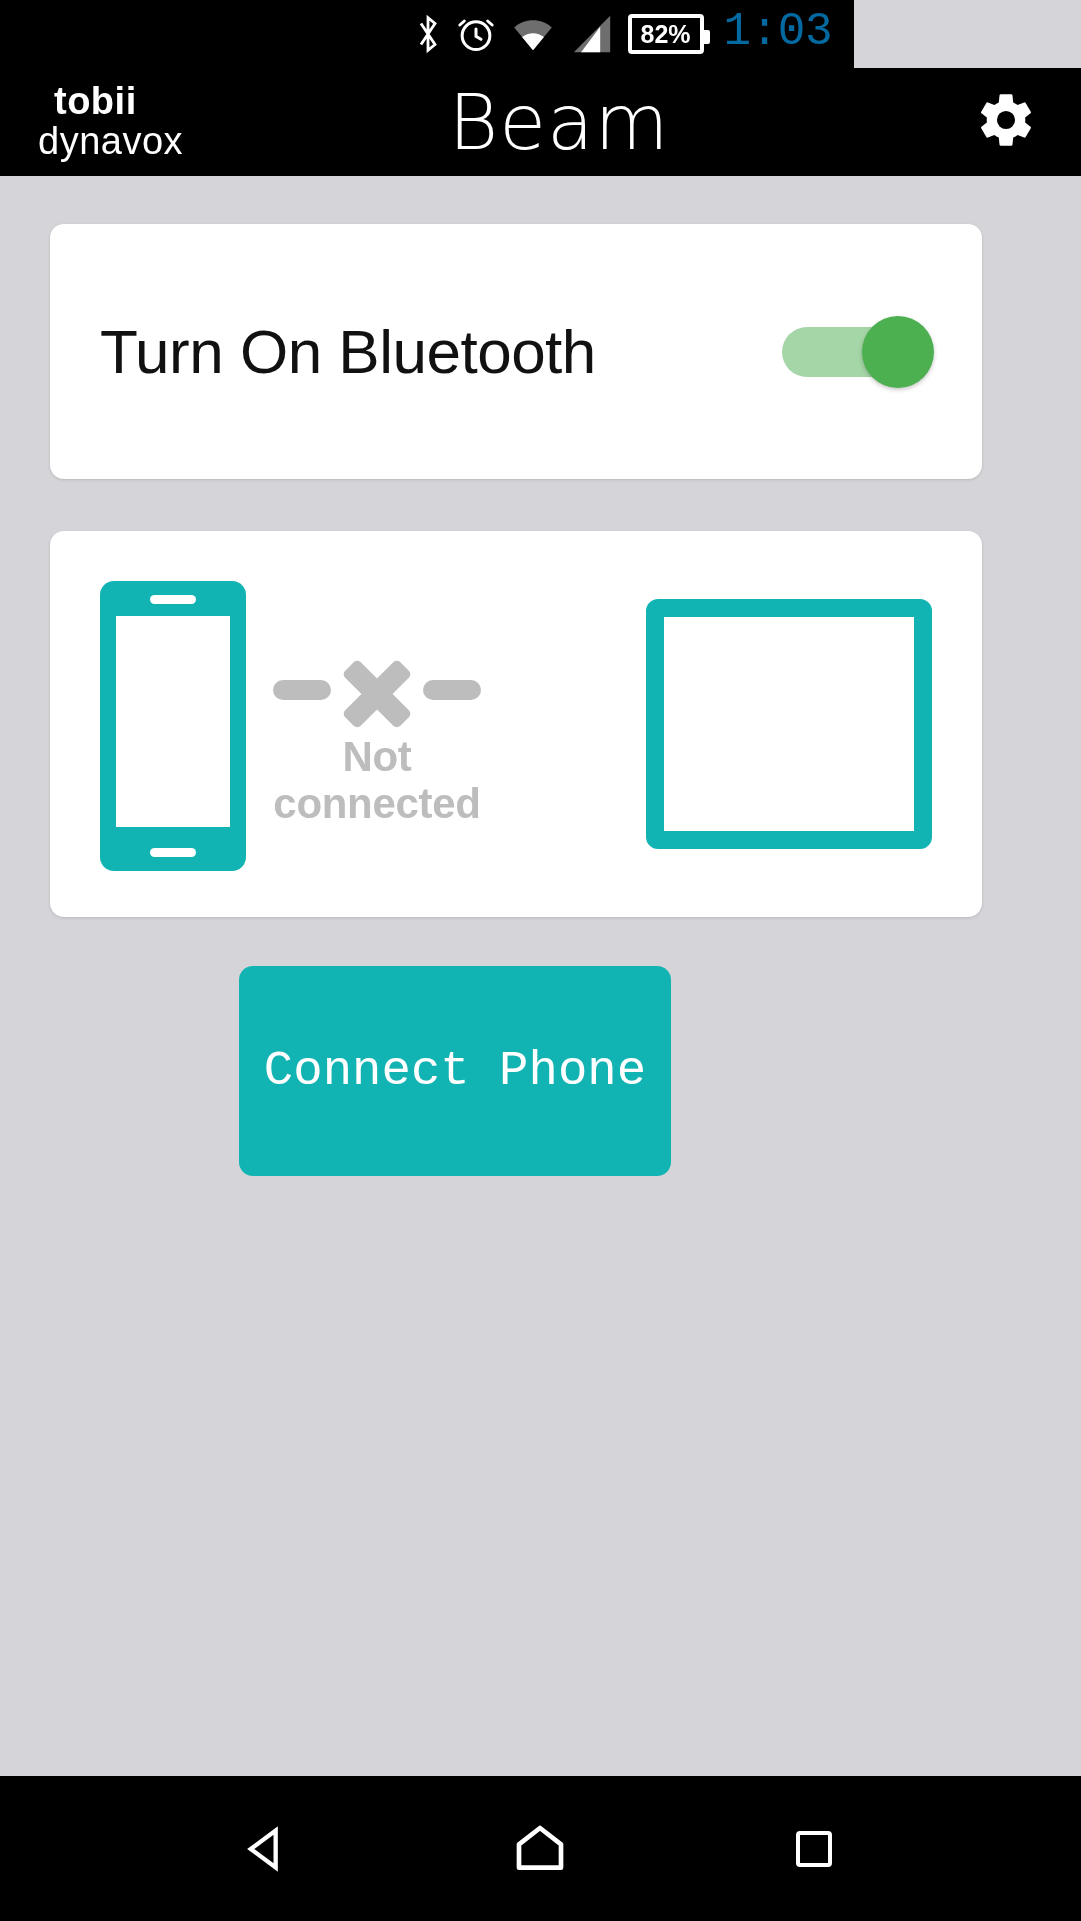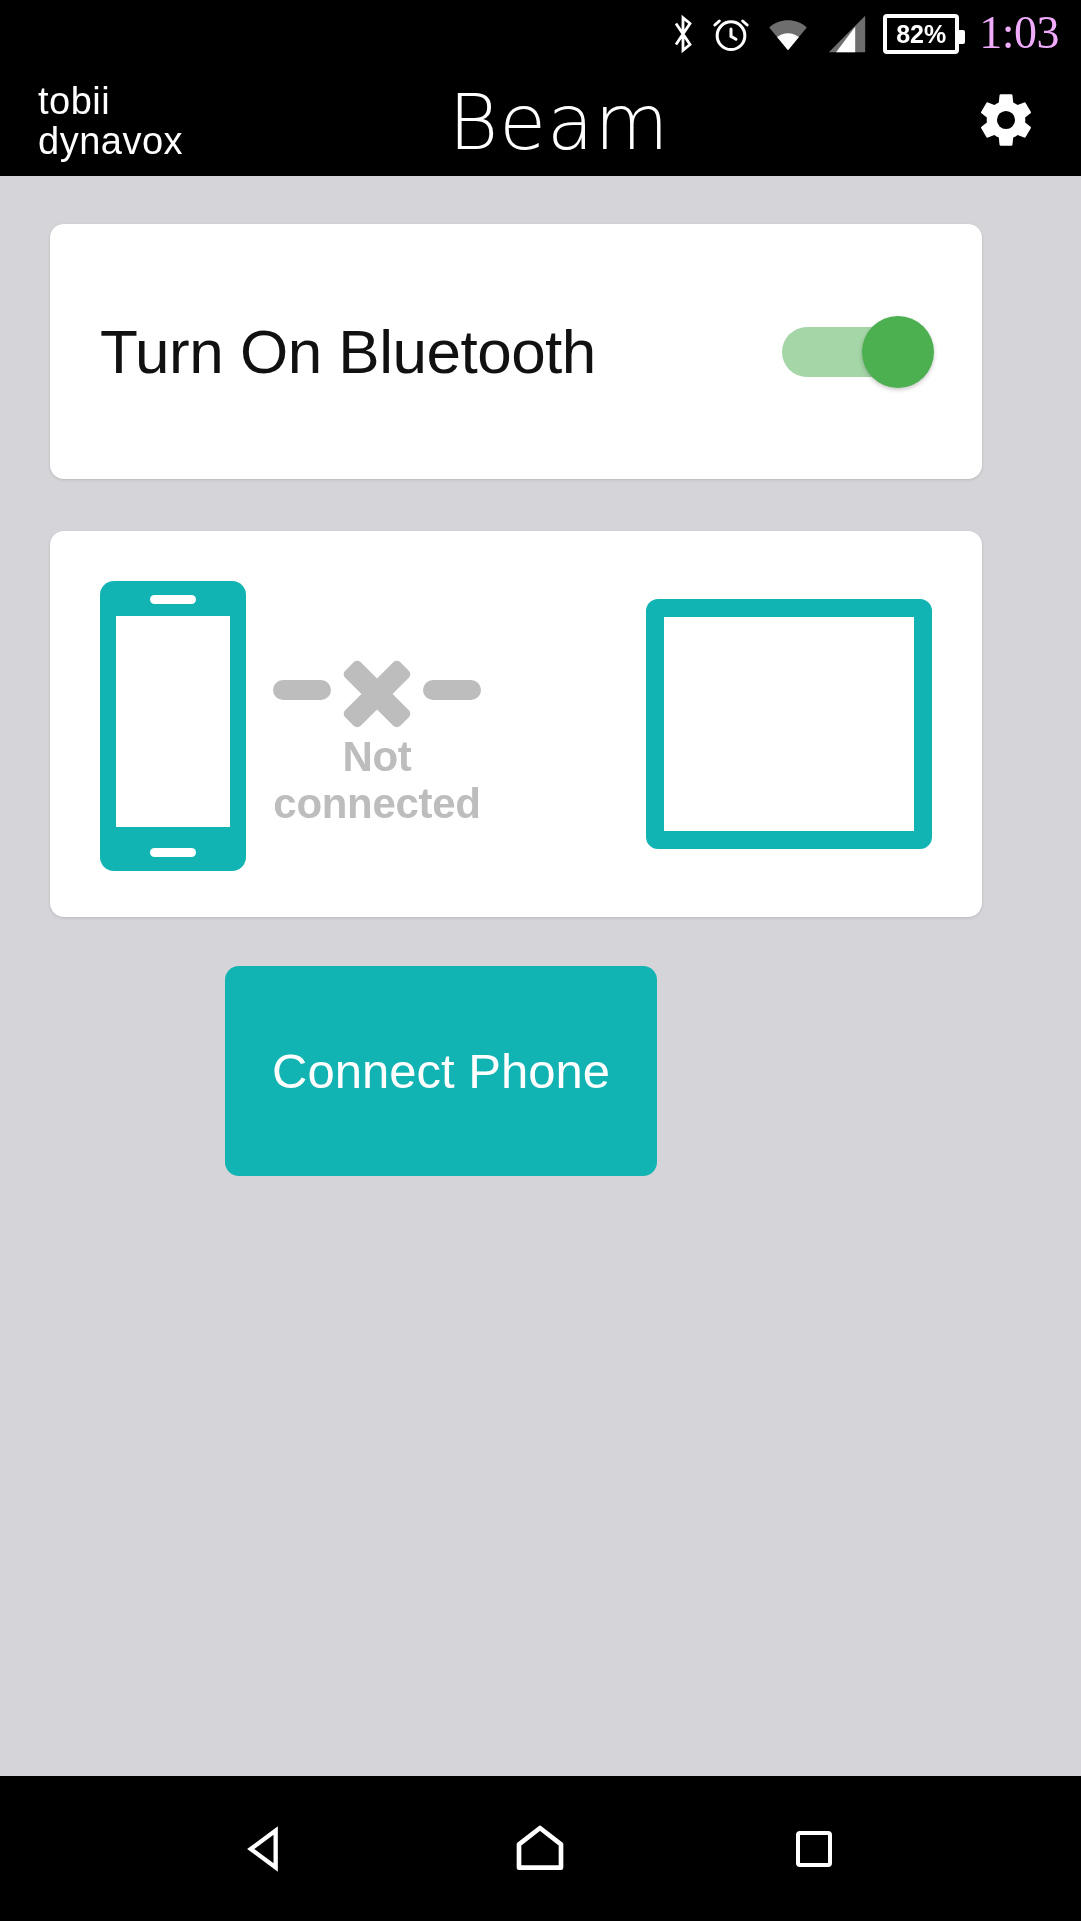--- a/index.html
+++ b/index.html
@@ -6,28 +6,28 @@
   html, body {
     width:1081px; height:1921px;
     background:#d4d4d8;
     font-family:"Liberation Sans", sans-serif;
     overflow:hidden;
   }
   .screen { position:relative; width:1081px; height:1921px; background:#d5d5d9; }
 
   
   .statusbar {
-    position:absolute; top:0; left:0; width:1081px; height:68px;
+    position:absolute; top:0; left:0; width:854px; height:68px;
     background:#000; display:flex; align-items:center;
     justify-content:flex-end; padding-right:22px; gap:14px;
   }
   .sb-icon { display:flex; align-items:center; justify-content:center; }
   .sb-time {
-    color:#f0abfc; font-size:46px; letter-spacing:-0.5px;
-    font-family:Liberation Serif, serif; margin-left:6px;
+    color:#0369a1; font-size:46px; letter-spacing:-0.5px;
+    font-family:Liberation Mono, monospace; margin-left:6px;
     position:relative; top:-2px;
   }
   .batt {
     position:relative; width:76px; height:40px;
     border:4px solid #fff; border-radius:4px;
     display:flex; align-items:center; justify-content:center;
   }
   .batt::after {
     content:""; position:absolute; right:-10px; top:12px;
     width:6px; height:14px; background:#fff; border-radius:0 2px 2px 0;
@@ -36,21 +36,21 @@
 
   
   .appbar {
     position:absolute; top:68px; left:0; width:1081px; height:108px;
     background:#000; display:flex; align-items:center;
   }
   .logo {
     position:absolute; left:38px; top:50%; transform:translateY(-50%);
     color:#fff; line-height:1.04;
   }
-  .logo-1 { font-size:38px; font-weight:normal; letter-spacing:0.5px; }
+  .logo-1 { font-size:38px; font-weight:bold; letter-spacing:0.5px;margin-left:16px; }
   .logo-2 { font-size:38px; font-weight:300; letter-spacing:0.5px;text-align:right; }
   .apptitle {
     position:absolute; left:0; right:0; text-align:center;
     color:#fff; font-size:76px; font-weight:300; letter-spacing:1px;
     font-family:"DejaVu Sans", sans-serif;
     padding-left:37px;
   }
   .gear { position:absolute; right:44px; top:50%; transform:translateY(-50%); }
 
   
@@ -125,23 +125,23 @@
     background:#bdbdbd; border-radius:5px; margin-left:-39px; margin-top:-11px;
   }
   .xmark span:first-child { transform:rotate(45deg); }
   .xmark span:last-child { transform:rotate(-45deg); }
   .discon-txt {
     margin-top:14px; font-size:42px; font-weight:bold; color:#bdbdbd;
     line-height:1.12; letter-spacing:-0.3px;
   }
 
   .connect-btn {
-    position:absolute; left:225px; top:790px; width:432px; height:210px;
+    position:absolute; left:239px; top:790px; width:432px; height:210px;
     background:#12b3b3; border:none; border-radius:14px;
-    color:#fff; font-size:49px; font-family:Liberation Sans, sans-serif;
+    color:#fff; font-size:49px; font-family:Liberation Mono, monospace;
     font-weight:400; letter-spacing:0px; cursor:pointer;
     display:flex; align-items:center; justify-content:center;
   }
 
   
   .navbar {
     position:absolute; bottom:0; left:0; width:1081px; height:145px;
     background:#000; display:flex; align-items:center;
     justify-content:space-around; padding:0 130px;
   }

